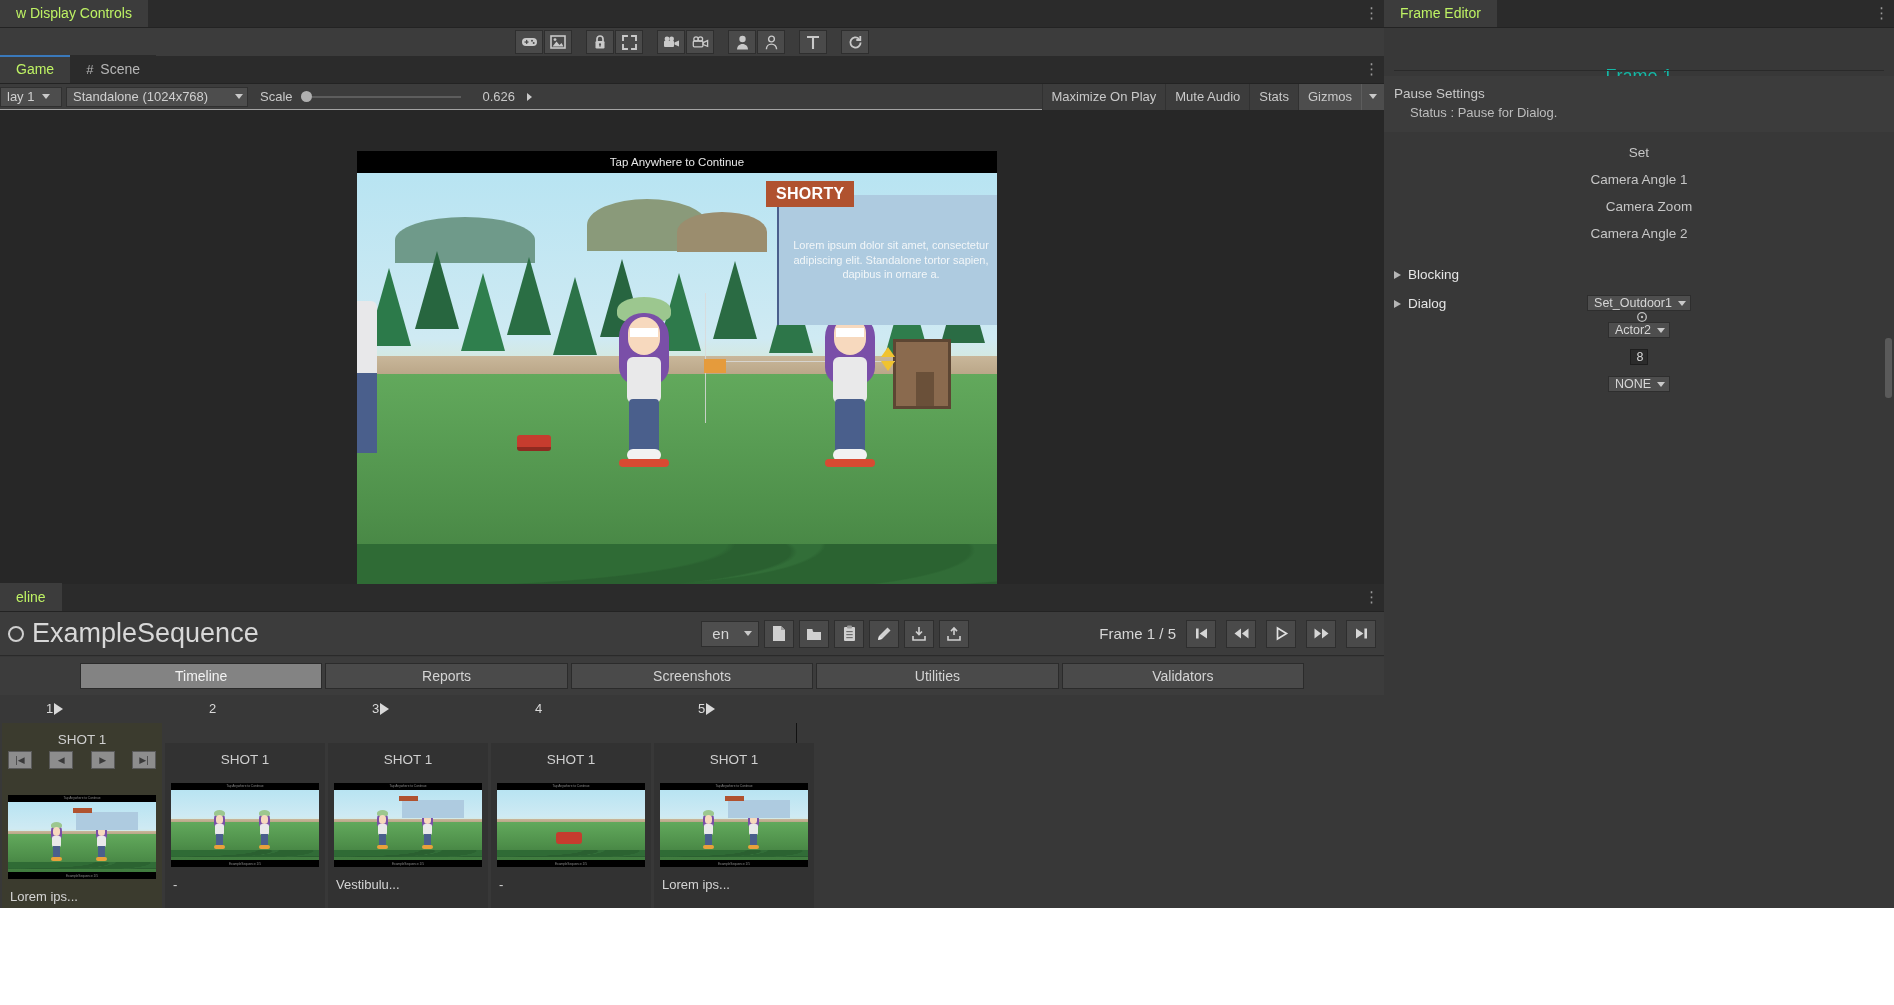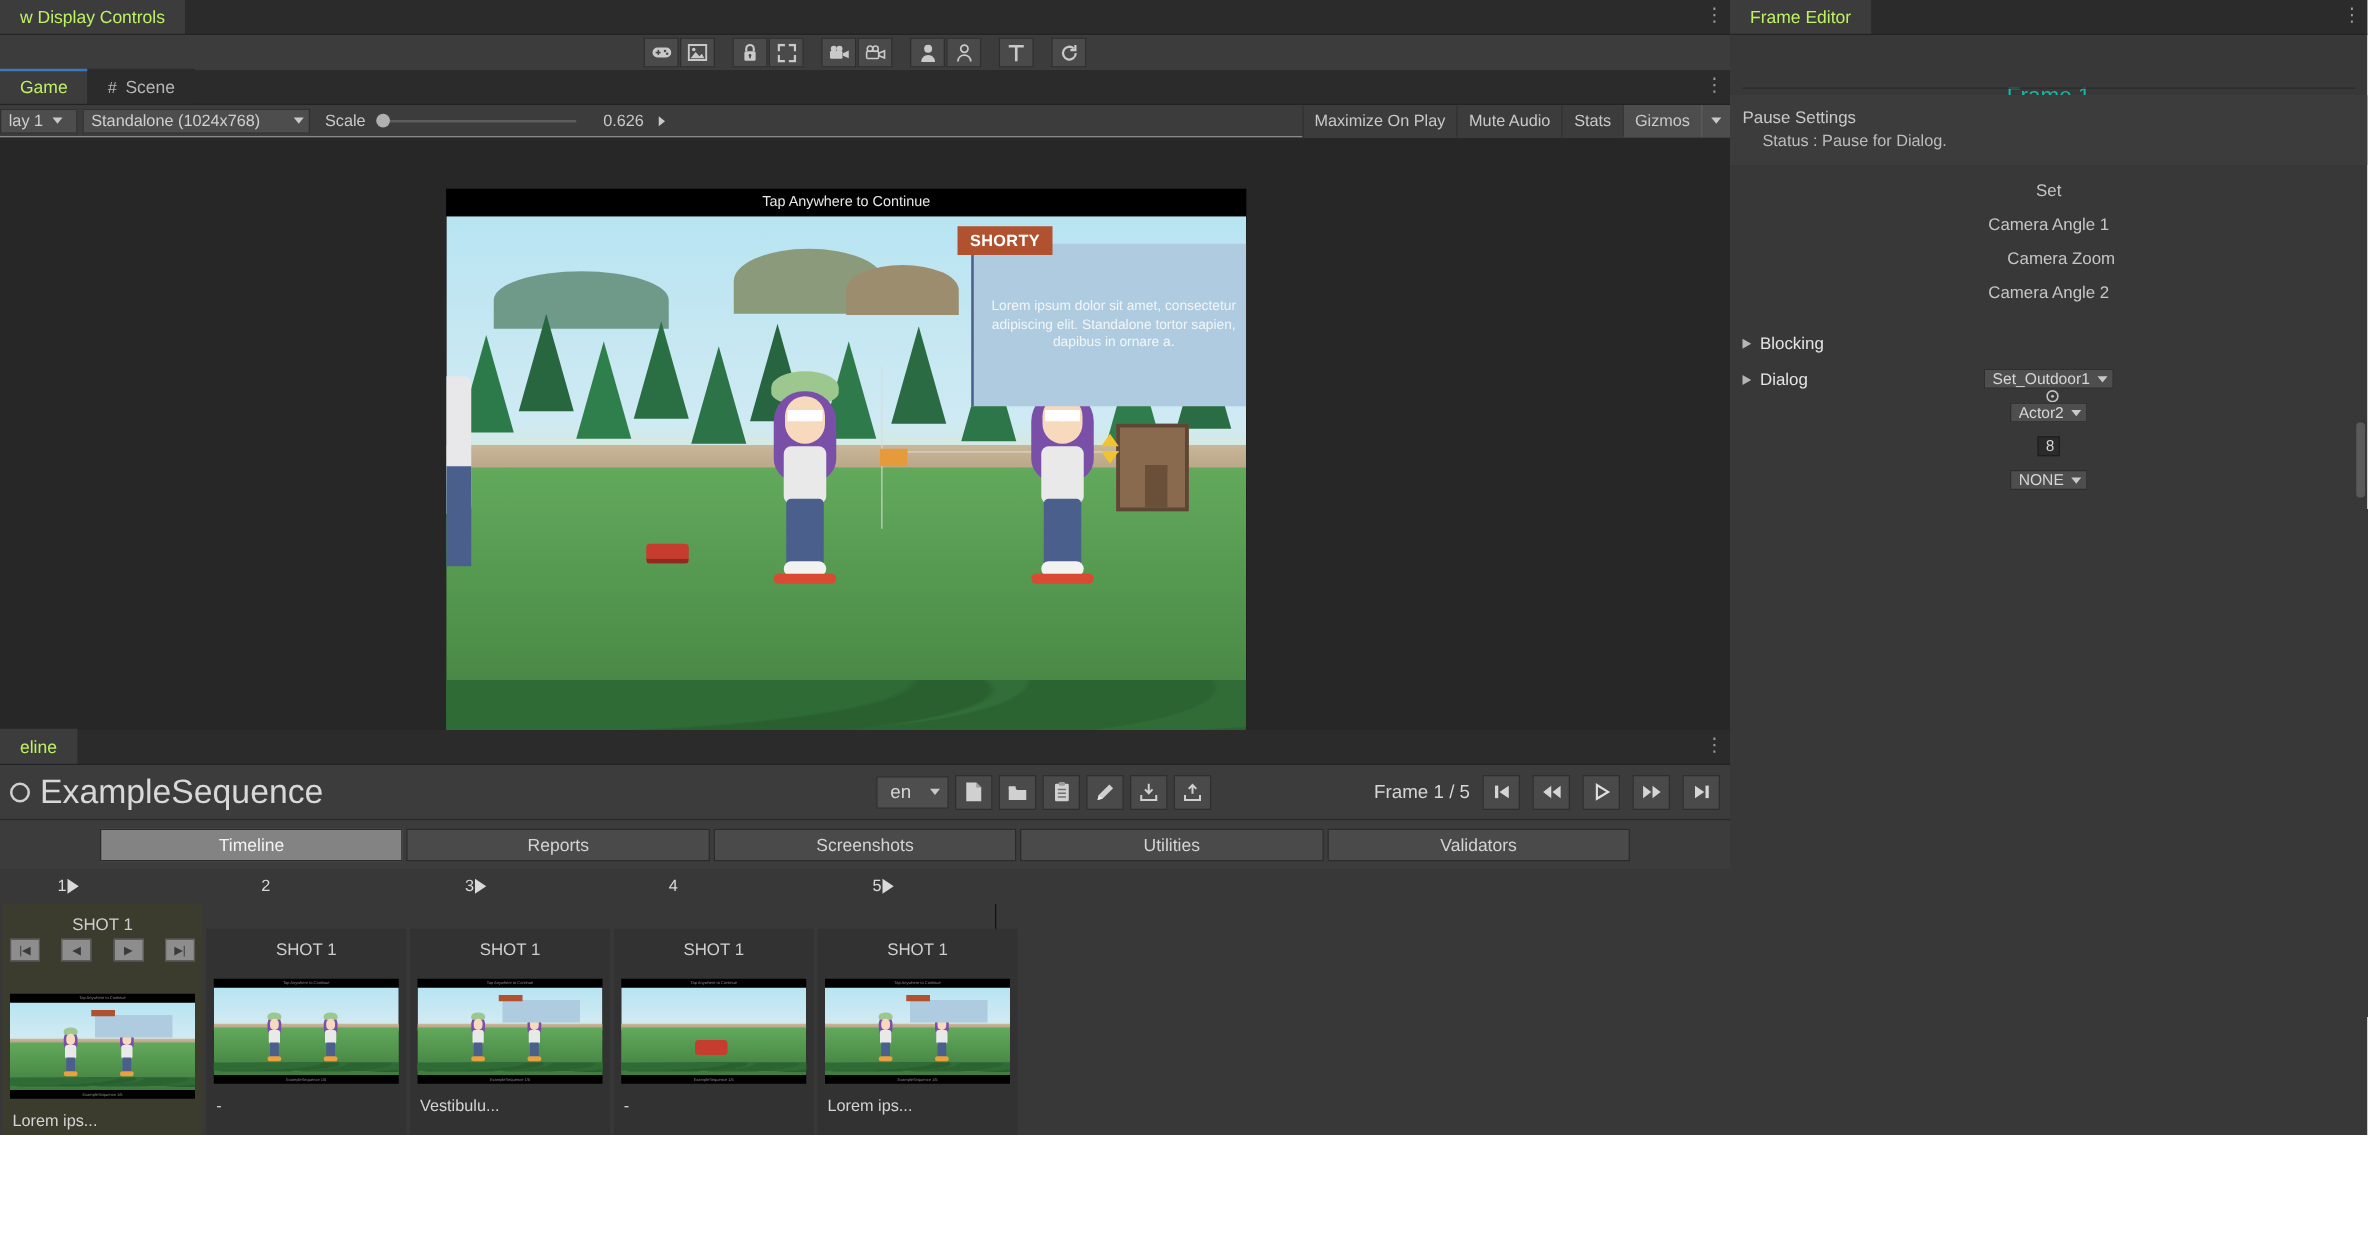--- a/index.html
+++ b/index.html
@@ -128,21 +128,21 @@
   .ch-legs{ position:absolute; left:20px; top:102px; width:30px; height:54px; background:#4a5f8c; border-radius:4px; }
   .ch-shoe{ position:absolute; top:152px; width:34px; height:12px; background:#f2f2f2; border-radius:7px; }
   .ch-board{ position:absolute; left:10px; top:162px; width:50px; height:8px; background:#d84a32; border-radius:4px; }
 
   .dialog-box {
     position: absolute; background: #aecbe0; border-left: 2px solid #4a5f8c;
     color: #f2f6f8; font-size: 11px; line-height: 1.35; text-align: center;
     padding: 22px 14px; display:flex; align-items:center; justify-content:center;
   }
   .name-plate {
-    position: absolute; background: #b0522f; color: #fff; font-size: 13px;
+    position: absolute; background: #b0522f; color: #fff; font-size: 16px;
     font-weight: bold; padding: 4px 10px; letter-spacing: .3px;
   }
   .cooler { position:absolute; width:34px;height:16px;background:#c63c2e;border-radius:3px;border-bottom:4px solid #8e2a20; }
   .shed { position:absolute; width:58px;height:70px; background:#8a6a4e; border:3px solid #5d4633; }
   .door { position:absolute; width:18px;height:34px;background:#6a5039; }
   .gizmo-line { position:absolute; background:#d9d9d9; height:1px; opacity:.85; }
   .gizmo-arrow { position:absolute; width:0;height:0;border-left:7px solid transparent;border-right:7px solid transparent; }
 
   
   #frame-editor { left: 1384px; top: 0; width: 510px; height: 908px; background: #383838; }

